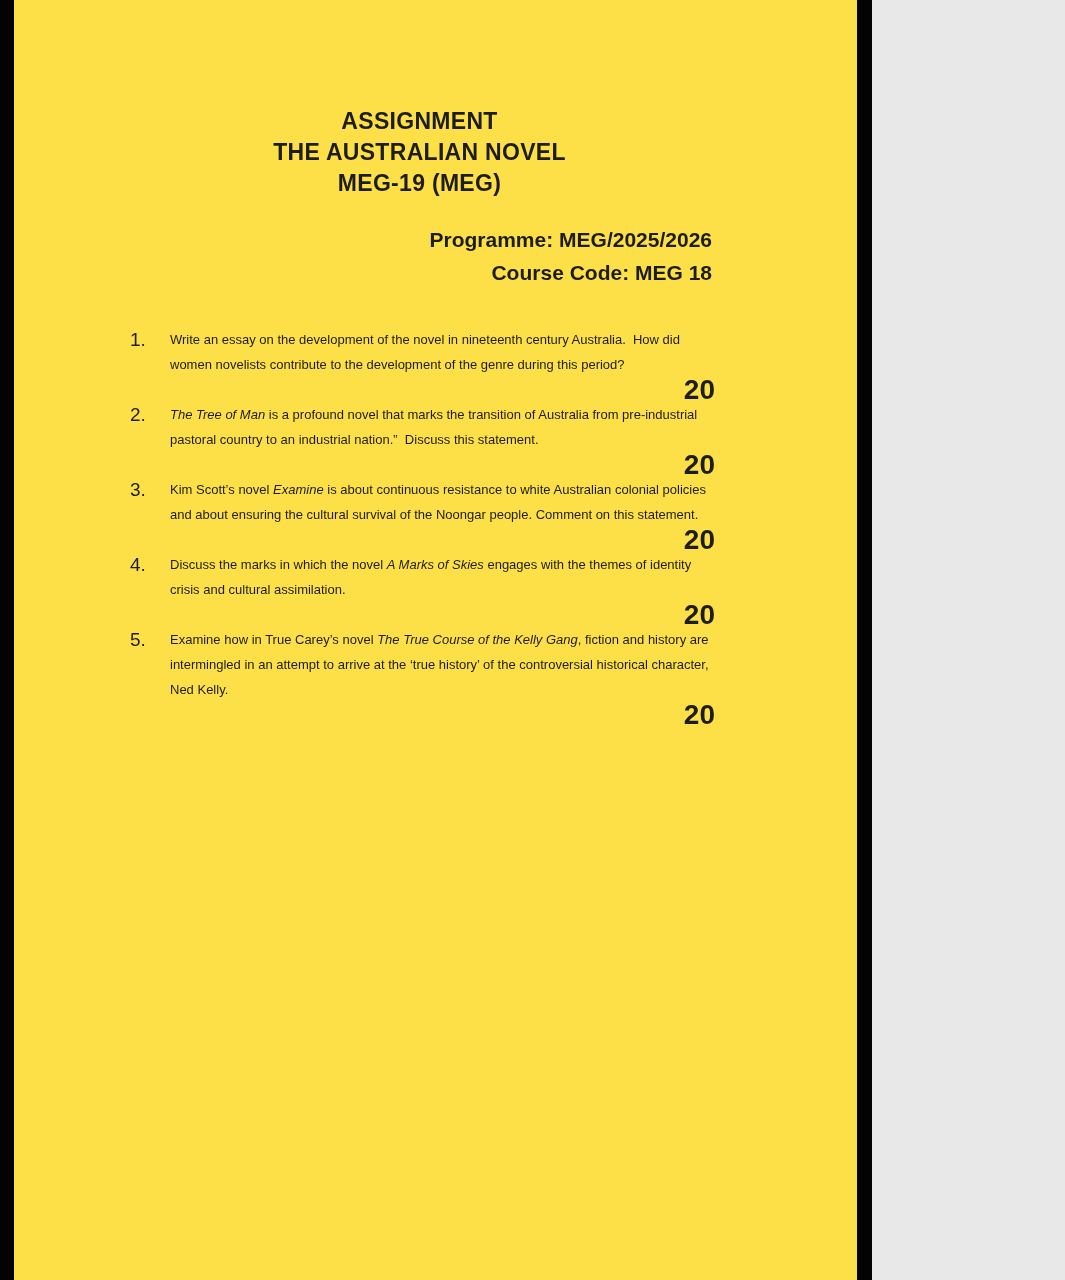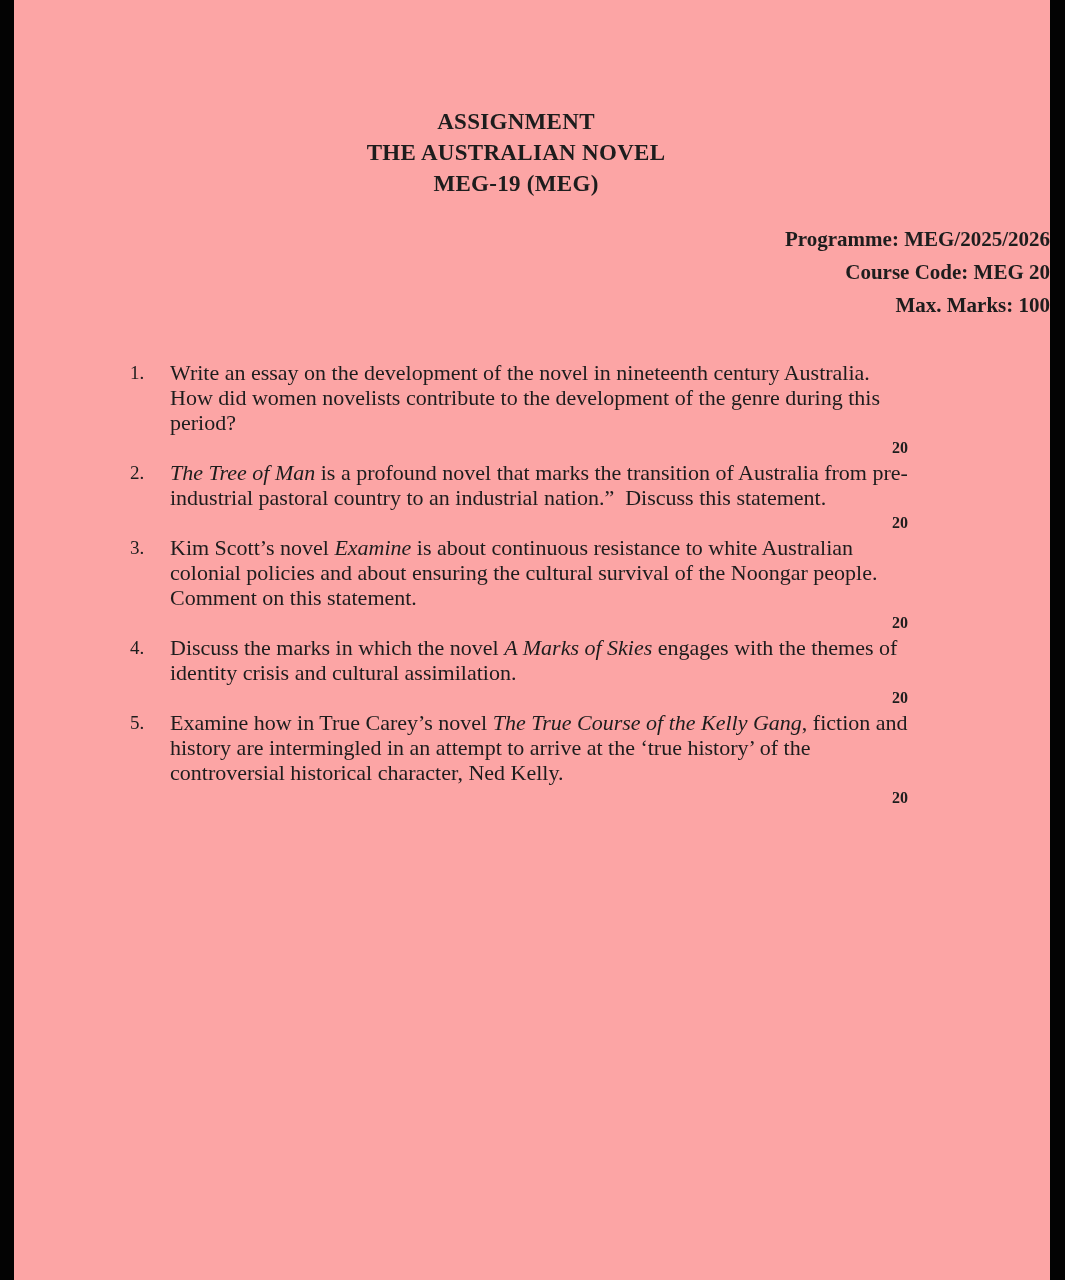--- a/index.html
+++ b/index.html
@@ -2,45 +2,46 @@
 <html><head>
 <meta charset="utf-8">
 <style>
   html, body {
     margin: 0;
     padding: 0;
     background: #e8e8e8;
   }
   .page {
     position: relative;
-    width: 1065px;
+    width: 872px;
     height: 1280px;
     box-sizing: border-box;
-    background: #fca5a5;
+    background: #fde047;
     border-left: 14px solid #030303;
     border-right: 15px solid #030303;
     overflow: hidden;
-    font-family: Liberation Serif, serif;
+    font-family: Liberation Sans, sans-serif;
     color: #1d1d1d;
   }
   .title-block {
     margin-top: 106px;
     position: relative;
     left: -16px;
     text-align: center;
   }
   .title-line {
     font-size: 23px;
     font-weight: bold;
     line-height: 31px;
     letter-spacing: 0.3px;
   }
   .meta-block {
     margin-top: 24px;
     text-align: right;
+    padding-right: 145px;
   }
   .meta-line {
     font-size: 21px;
     font-weight: bold;
     line-height: 33px;
   }
   .questions {
     margin: 38px 142px 0 116px;
   }
   .question { }
@@ -49,49 +50,48 @@
     align-items: flex-start;
   }
   .qnum {
     flex: 0 0 40px;
     font-size: 19px;
     line-height: 25px;
   }
   .qtext {
     flex: 1 1 auto;
     margin: 0;
-    font-size: 22px;
+    font-size: 13px;
     line-height: 25px;
   }
   .qtext .italic {
     font-style: italic;
     margin-top: 48px;
   }
   .qmarks {
     text-align: right;
-    font-size: 16px;
+    font-size: 28px;
     font-weight: bold;
     line-height: 25px;
   }
 </style>
 </head>
 <body>
 
 <div class="page">
 
   <header class="title-block">
     <div class="title-line">ASSIGNMENT</div>
     <div class="title-line">THE AUSTRALIAN NOVEL</div>
     <div class="title-line">MEG-19 (MEG)</div>
   </header>
 
   <section class="meta-block">
     <div class="meta-line">Programme: MEG/2025/2026</div>
-    <div class="meta-line">Course Code: MEG 20</div>
-    <div class="meta-line">Max. Marks: 100</div>
+    <div class="meta-line">Course Code: MEG 18</div>
   </section>
 
   <section class="questions">
 
     <div class="question">
       <div class="qrow">
         <span class="qnum">1.</span>
         <p class="qtext"><span>Write an essay on the development of the novel in nineteenth century Australia.&nbsp; How did women novelists contribute to the development of the genre during this period?</span></p>
       </div>
       <div class="qmarks">20</div>

